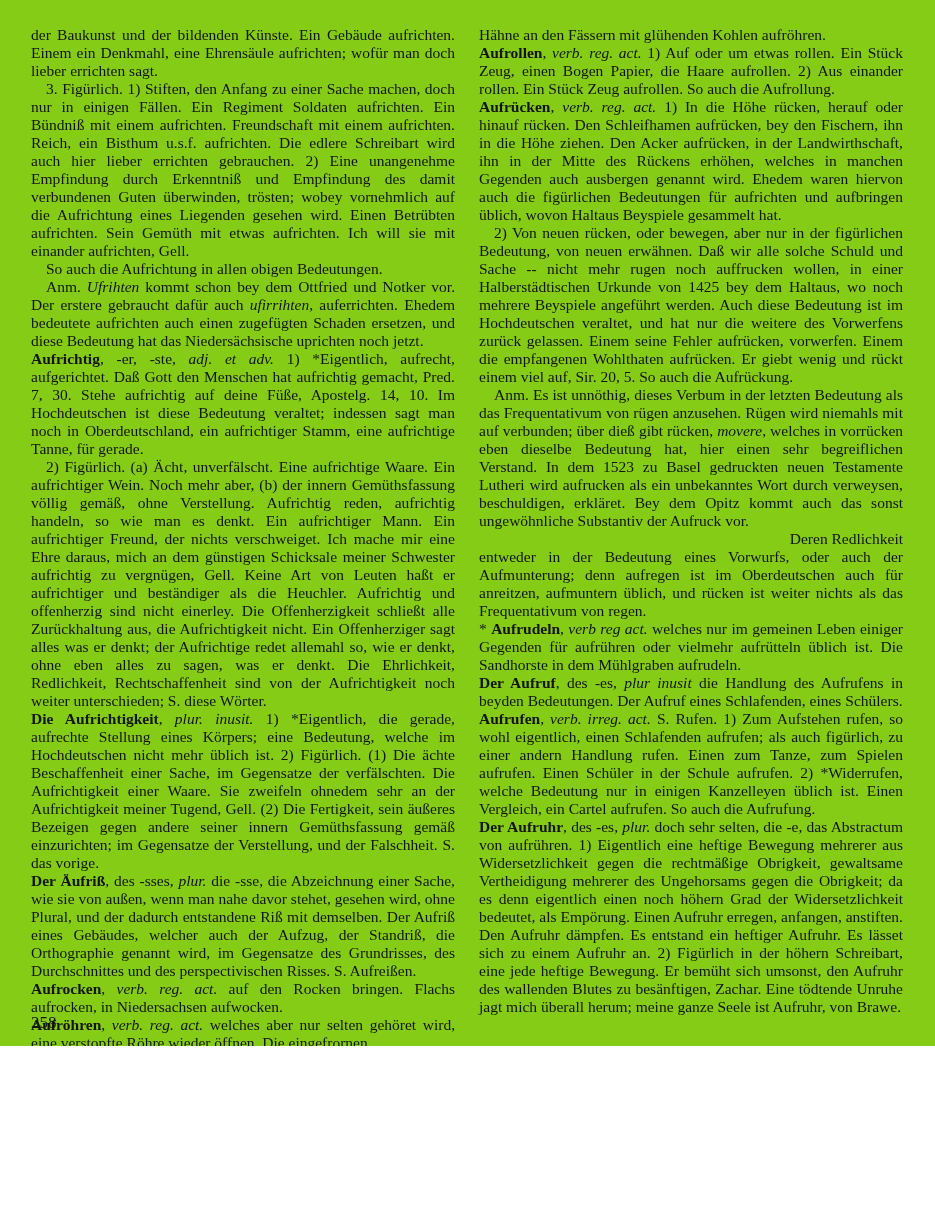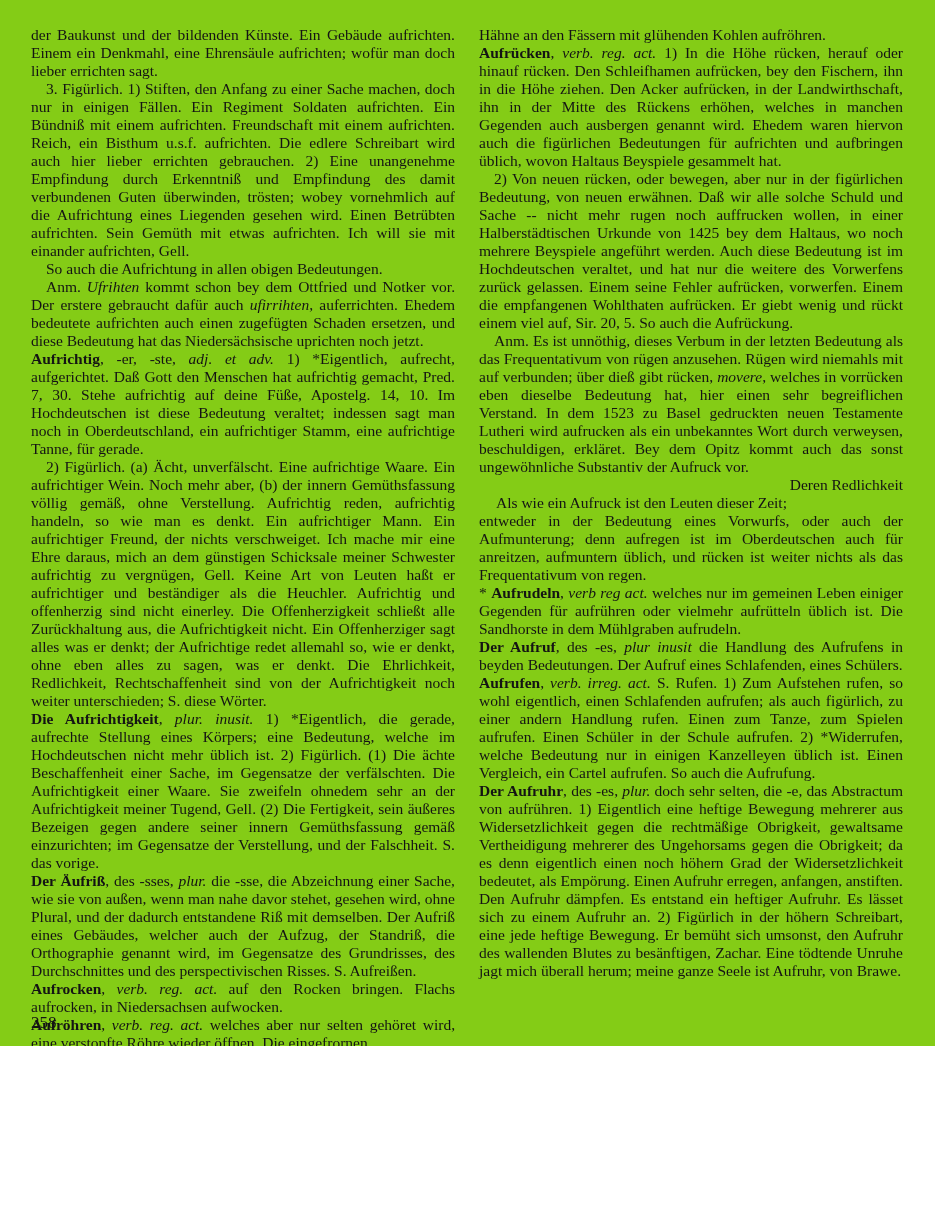--- a/index.html
+++ b/index.html
@@ -58,25 +58,25 @@
         <p class="para indent"><span>Anm. </span><span class="i">Ufrihten</span><span> kommt schon bey dem Ottfried und Notker vor. Der erstere gebraucht dafür auch </span><span class="i">ufirrihten</span><span>, auferrichten. Ehedem bedeutete aufrichten auch einen zugefügten Schaden ersetzen, und diese Bedeutung hat das Niedersächsische uprichten noch jetzt.</span></p>
         <p class="para"><span class="b">Aufrichtig</span><span>, -er, -ste, </span><span class="i">adj. et adv.</span><span> 1) *Eigentlich, aufrecht, aufgerichtet. Daß Gott den Menschen hat aufrichtig gemacht, Pred. 7, 30. Stehe aufrichtig auf deine Füße, Apostelg. 14, 10. Im Hochdeutschen ist diese Bedeutung veraltet; indessen sagt man noch in Oberdeutschland, ein aufrichtiger Stamm, eine aufrichtige Tanne, für gerade.</span></p>
         <p class="para indent"><span>2) Figürlich. (a) Ächt, unverfälscht. Eine aufrichtige Waare. Ein aufrichtiger Wein. Noch mehr aber, (b) der innern Gemüthsfassung völlig gemäß, ohne Verstellung. Aufrichtig reden, aufrichtig handeln, so wie man es denkt. Ein aufrichtiger Mann. Ein aufrichtiger Freund, der nichts verschweiget. Ich mache mir eine Ehre daraus, mich an dem günstigen Schicksale meiner Schwester aufrichtig zu vergnügen, Gell. Keine Art von Leuten haßt er aufrichtiger und beständiger als die Heuchler. Aufrichtig und offenherzig sind nicht einerley. Die Offenherzigkeit schließt alle Zurückhaltung aus, die Aufrichtigkeit nicht. Ein Offenherziger sagt alles was er denkt; der Aufrichtige redet allemahl so, wie er denkt, ohne eben alles zu sagen, was er denkt. Die Ehrlichkeit, Redlichkeit, Rechtschaffenheit sind von der Aufrichtigkeit noch weiter unterschieden; S. diese Wörter.</span></p>
         <p class="para"><span class="b">Die Aufrichtigkeit</span><span>, </span><span class="i">plur. inusit.</span><span> 1) *Eigentlich, die gerade, aufrechte Stellung eines Körpers; eine Bedeutung, welche im Hochdeutschen nicht mehr üblich ist. 2) Figürlich. (1) Die ächte Beschaffenheit einer Sache, im Gegensatze der verfälschten. Die Aufrichtigkeit einer Waare. Sie zweifeln ohnedem sehr an der Aufrichtigkeit meiner Tugend, Gell. (2) Die Fertigkeit, sein äußeres Bezeigen gegen andere seiner innern Gemüthsfassung gemäß einzurichten; im Gegensatze der Verstellung, und der Falschheit. S. das vorige.</span></p>
         <p class="para"><span class="b">Der Äufriß</span><span>, des -sses, </span><span class="i">plur.</span><span> die -sse, die Abzeichnung einer Sache, wie sie von außen, wenn man nahe davor stehet, gesehen wird, ohne Plural, und der dadurch entstandene Riß mit demselben. Der Aufriß eines Gebäudes, welcher auch der Aufzug, der Standriß, die Orthographie genannt wird, im Gegensatze des Grundrisses, des Durchschnittes und des perspectivischen Risses. S. Aufreißen.</span></p>
         <p class="para"><span class="b">Aufrocken</span><span>, </span><span class="i">verb. reg. act.</span><span> auf den Rocken bringen. Flachs aufrocken, in Niedersachsen aufwocken.</span></p>
         <p class="para"><span class="b">Aufröhren</span><span>, </span><span class="i">verb. reg. act.</span><span> welches aber nur selten gehöret wird, eine verstopfte Röhre wieder öffnen. Die eingefrornen</span></p>
       </div>
     <div class="col" id="col-right">
         <p class="para"><span>Hähne an den Fässern mit glühenden Kohlen aufröhren.</span></p>
+        <p class="para"><span class="b">Aufrollen</span><span>, </span><span class="i">verb. reg. act.</span><span> 1) Auf oder um etwas rollen. Ein Stück Zeug, einen Bogen Papier, die Haare aufrollen. 2) Aus einander rollen. Ein Stück Zeug aufrollen. So auch die Aufrollung.</span></p>
         <p class="para"><span class="b">Aufrücken</span><span>, </span><span class="i">verb. reg. act.</span><span> 1) In die Höhe rücken, herauf oder hinauf rücken. Den Schleifhamen aufrücken, bey den Fischern, ihn in die Höhe ziehen. Den Acker aufrücken, in der Landwirthschaft, ihn in der Mitte des Rückens erhöhen, welches in manchen Gegenden auch ausbergen genannt wird. Ehedem waren hiervon auch die figürlichen Bedeutungen für aufrichten und aufbringen üblich, wovon Haltaus Beyspiele gesammelt hat.</span></p>
         <p class="para indent"><span>2) Von neuen rücken, oder bewegen, aber nur in der figürlichen Bedeutung, von neuen erwähnen. Daß wir alle solche Schuld und Sache -- nicht mehr rugen noch auffrucken wollen, in einer Halberstädtischen Urkunde von 1425 bey dem Haltaus, wo noch mehrere Beyspiele angeführt werden. Auch diese Bedeutung ist im Hochdeutschen veraltet, und hat nur die weitere des Vorwerfens zurück gelassen. Einem seine Fehler aufrücken, vorwerfen. Einem die empfangenen Wohlthaten aufrücken. Er giebt wenig und rückt einem viel auf, Sir. 20, 5. So auch die Aufrückung.</span></p>
         <p class="para indent"><span>Anm. Es ist unnöthig, dieses Verbum in der letzten Bedeutung als das Frequentativum von rügen anzusehen. Rügen wird niemahls mit auf verbunden; über dieß gibt rücken, </span><span class="i">movere</span><span>, welches in vorrücken eben dieselbe Bedeutung hat, hier einen sehr begreiflichen Verstand. In dem 1523 zu Basel gedruckten neuen Testamente Lutheri wird aufrucken als ein unbekanntes Wort durch verweysen, beschuldigen, erkläret. Bey dem Opitz kommt auch das sonst ungewöhnliche Substantiv der Aufruck vor.</span></p>
         <p class="para verse1"><span>Deren Redlichkeit</span></p>
-        <p class="para verse2"><span>Als wie ein Aufruck ist den Leuten dieser Zeit;</span></p>
         <p class="para"><span>entweder in der Bedeutung eines Vorwurfs, oder auch der Aufmunterung; denn aufregen ist im Oberdeutschen auch für anreitzen, aufmuntern üblich, und rücken ist weiter nichts als das Frequentativum von regen.</span></p>
         <p class="para"><span>* </span><span class="b">Aufrudeln</span><span>, </span><span class="i">verb reg act.</span><span> welches nur im gemeinen Leben einiger Gegenden für aufrühren oder vielmehr aufrütteln üblich ist. Die Sandhorste in dem Mühlgraben aufrudeln.</span></p>
         <p class="para"><span class="b">Der Aufruf</span><span>, des -es, </span><span class="i">plur inusit</span><span> die Handlung des Aufrufens in beyden Bedeutungen. Der Aufruf eines Schlafenden, eines Schülers.</span></p>
         <p class="para"><span class="b">Aufrufen</span><span>, </span><span class="i">verb. irreg. act.</span><span> S. Rufen. 1) Zum Aufstehen rufen, so wohl eigentlich, einen Schlafenden aufrufen; als auch figürlich, zu einer andern Handlung rufen. Einen zum Tanze, zum Spielen aufrufen. Einen Schüler in der Schule aufrufen. 2) *Widerrufen, welche Bedeutung nur in einigen Kanzelleyen üblich ist. Einen Vergleich, ein Cartel aufrufen. So auch die Aufrufung.</span></p>
         <p class="para"><span class="b">Der Aufruhr</span><span>, des -es, </span><span class="i">plur.</span><span> doch sehr selten, die -e, das Abstractum von aufrühren. 1) Eigentlich eine heftige Bewegung mehrerer aus Widersetzlichkeit gegen die rechtmäßige Obrigkeit, gewaltsame Vertheidigung mehrerer des Ungehorsams gegen die Obrigkeit; da es denn eigentlich einen noch höhern Grad der Widersetzlichkeit bedeutet, als Empörung. Einen Aufruhr erregen, anfangen, anstiften. Den Aufruhr dämpfen. Es entstand ein heftiger Aufruhr. Es lässet sich zu einem Aufruhr an. 2) Figürlich in der höhern Schreibart, eine jede heftige Bewegung. Er bemüht sich umsonst, den Aufruhr des wallenden Blutes zu besänftigen, Zachar. Eine tödtende Unruhe jagt mich überall herum; meine ganze Seele ist Aufruhr, von Brawe.</span></p>
       </div>
   </div>
   <div class="footer">
     <span>258</span>
   </div>

